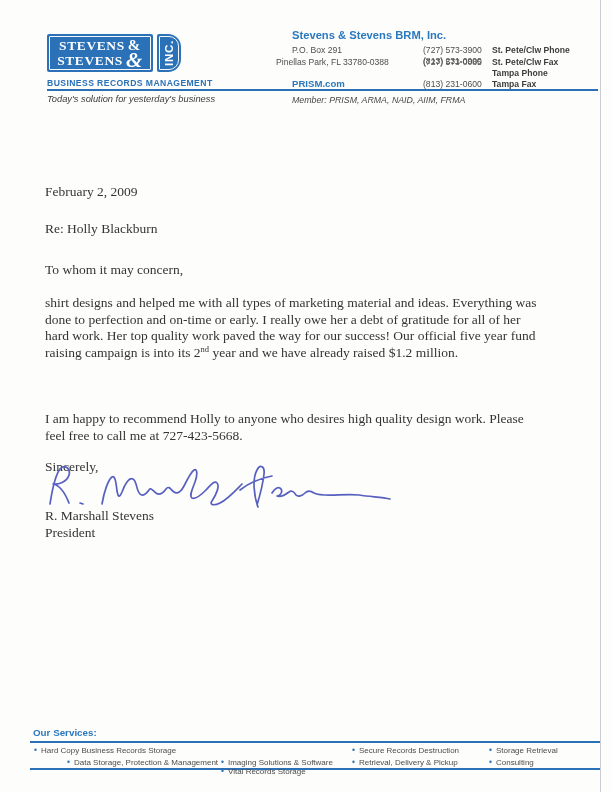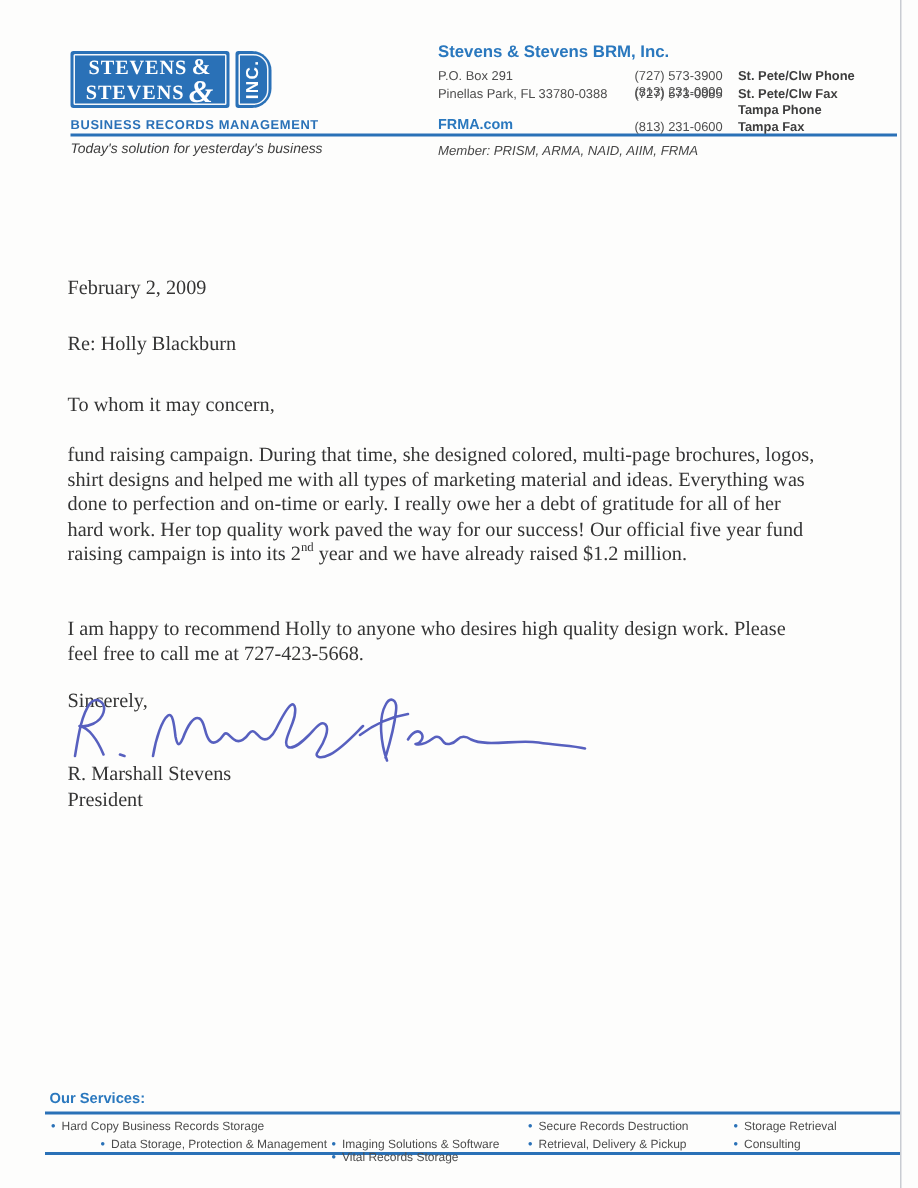--- a/index.html
+++ b/index.html
@@ -68,40 +68,39 @@
   <div class="abs inc-box">
     <div class="inc-inner"></div>
     <span class="inc-text">INC.</span>
   </div>
   <div class="abs brm-caption">BUSINESS RECORDS MANAGEMENT</div>
   <div class="abs header-rule"></div>
   <div class="abs tagline">Today's solution for yesterday's business</div>
 
   <div class="abs co-name">Stevens &amp; Stevens BRM, Inc.</div>
   <div class="abs contact-sm" style="left:292px;top:45px;">P.O. Box 291</div>
-  <div class="abs contact-sm" style="left:292px;top:57px;">Pinellas Park, FL 33780-0388</div>
-  <div class="abs website">FRMA.com</div>
+  <div class="abs contact-sm" style="left:276px;top:57px;">Pinellas Park, FL 33780-0388</div>
+  <div class="abs website">PRISM.com</div>
 
   <div class="abs contact-sm" style="left:423px;top:45px;">(727) 573-3900</div>
   <div class="abs contact-sm ph-label" style="left:492px;top:45px;">St. Pete/Clw Phone</div>
   <div class="abs contact-sm" style="left:423px;top:57px;">(727) 573-0085</div>
   <div class="abs contact-sm ph-label" style="left:492px;top:57px;">St. Pete/Clw Fax</div>
   <div class="abs contact-sm" style="left:423px;top:56px;">(813) 231-0900</div>
   <div class="abs contact-sm ph-label" style="left:492px;top:68px;">Tampa Phone</div>
   <div class="abs contact-sm" style="left:423px;top:79px;">(813) 231-0600</div>
   <div class="abs contact-sm ph-label" style="left:492px;top:79px;">Tampa Fax</div>
 
   <div class="abs member">Member: PRISM, ARMA, NAID, AIIM, FRMA</div>
 
   <div class="abs serif body-block" style="top:184px;">February 2, 2009</div>
   <div class="abs serif body-block" style="top:262px;">To whom it may concern,</div>
   <div class="abs serif body-block" style="top:221px;">Re: Holly Blackburn</div>
 
   <div class="abs serif body-block" style="top:295px;">
-    <div>fund raising campaign. During that time, she designed colored, multi-page brochures, logos,</div>
     <div>shirt designs and helped me with all types of marketing material and ideas. Everything was</div>
     <div>done to perfection and on-time or early. I really owe her a debt of gratitude for all of her</div>
     <div>hard work. Her top quality work paved the way for our success! Our official five year fund</div>
     <div><span>raising campaign is into its 2</span><sup class="ord">nd</sup><span> year and we have already raised $1.2 million.</span></div>
   </div>
 
   <div class="abs serif body-block" style="top:411px;">
     <div>I am happy to recommend Holly to anyone who desires high quality design work. Please</div>
     <div>feel free to call me at 727-423-5668.</div>
   </div>

